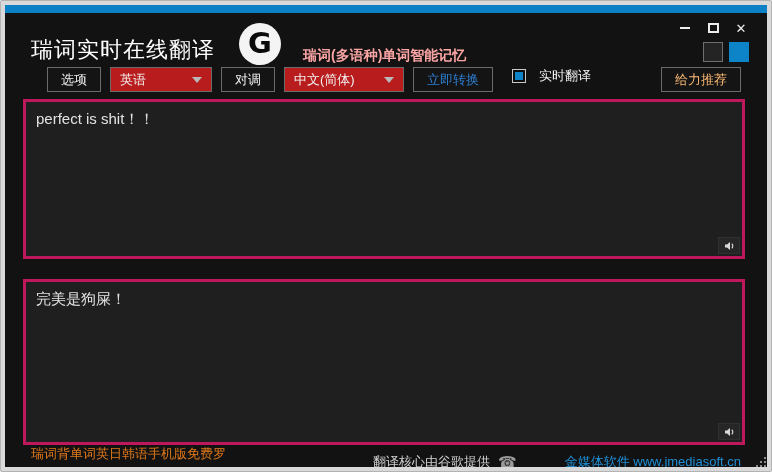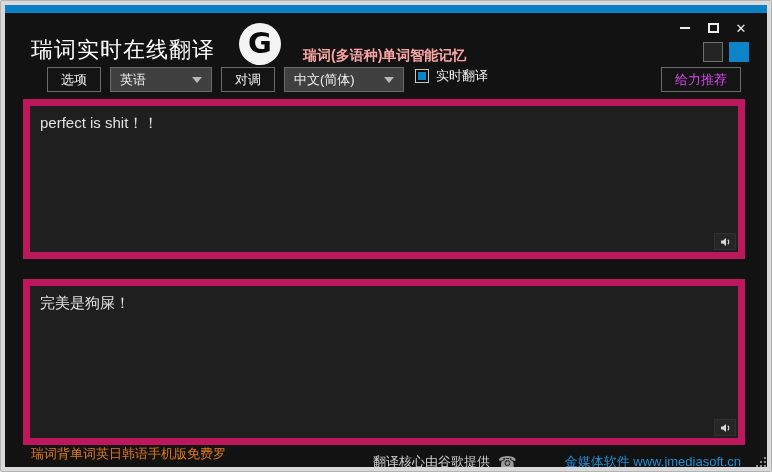--- a/index.html
+++ b/index.html
@@ -36,39 +36,39 @@
   .skin { width:20px; height:20px; display:block; }
   .skin.dark { background:#242424; border:1px solid #6f6f6f; }
   .skin.blue { background:#0d84c8; }
 
   
   .toolbar { display:flex; align-items:flex-start; gap:9px; padding:0 26px 0 42px;
              height:28px; margin-top:2px; }
   .tbtn { height:25px; background:#141414; border:1px solid #6b6b6b;
           color:#f2f2f2; font-size:13px; padding:0 13px; cursor:default;
           font-family:inherit; display:flex; align-items:center; }
-  .select { height:25px; background:#404040; border:1px solid #6b6b6b;
+  .select { height:25px; background:#b91c1c; border:1px solid #6b6b6b;
             color:#f2f2f2; font-size:13px; padding:0 9px; display:flex;
             align-items:center; justify-content:space-between; cursor:default; }
   .select.src { width:102px; }
   .select.dst { width:120px; }
   .caret { width:0; height:0; border-left:5px solid transparent;
            border-right:5px solid transparent; border-top:6px solid #b9b9b9; }
   .tbtn.translate { color:#2d7fd2; }
-  .tbtn.recommend { color:#d946ef; }
+  .tbtn.recommend { color:#fdba74; }
   .tbtn.mini { color:#2d9ed8; }
-  .realtime { display:flex; align-items:center; gap:7px; color:#f2f2f2;
-              font-size:13px; margin-left:2px; cursor:default; }
+  .realtime { display:flex; align-items:center; gap:13px; color:#f2f2f2;
+              font-size:13px; margin-left:10px; cursor:default; }
   .checkbox { width:14px; height:14px; background:#0d84c8;
               border:1px solid #c9c9c9; box-shadow:inset 0 0 0 2px #0e0e0e; }
   .spacer { flex:1; }
 
   
   .panels { padding:0 22px 0 18px; }
-  .panel { position:relative; border:7px solid #be185d; background:#1f1f1f;
+  .panel { position:relative; border:3px solid #be185d; background:#1f1f1f;
            margin-top:4px; }
   .panel.src { height:160px; }
   .panel.dst { height:166px; margin-top:20px; }
   .panel textarea { width:100%; height:100%; background:transparent; border:0;
                     resize:none; outline:none; color:#e2e2e2; font-size:15px;
                     font-family:"Liberation Sans","DejaVu Sans",sans-serif;
                     padding:8px 10px; }
   .speak { position:absolute; right:2px; bottom:2px; width:22px; height:17px;
            background:#262626; border:1px solid #303030; display:flex;
            align-items:center; justify-content:center; cursor:default; padding:0; }
@@ -122,20 +122,21 @@
       <button class="tbtn">选项</button>
       <div class="select src">
         <span>英语</span>
         <i class="caret"></i>
       </div>
       <button class="tbtn">对调</button>
       <div class="select dst">
         <span>中文(简体)</span>
         <i class="caret"></i>
       </div>
+      <button class="tbtn translate">立即转换</button>
       <label class="realtime">
         <span class="checkbox"></span>
         <span>实时翻译</span>
       </label>
       <div class="spacer"></div>
       <button class="tbtn recommend">给力推荐</button>
     </div>
 
     <div class="panels">
       <div class="panel src">

